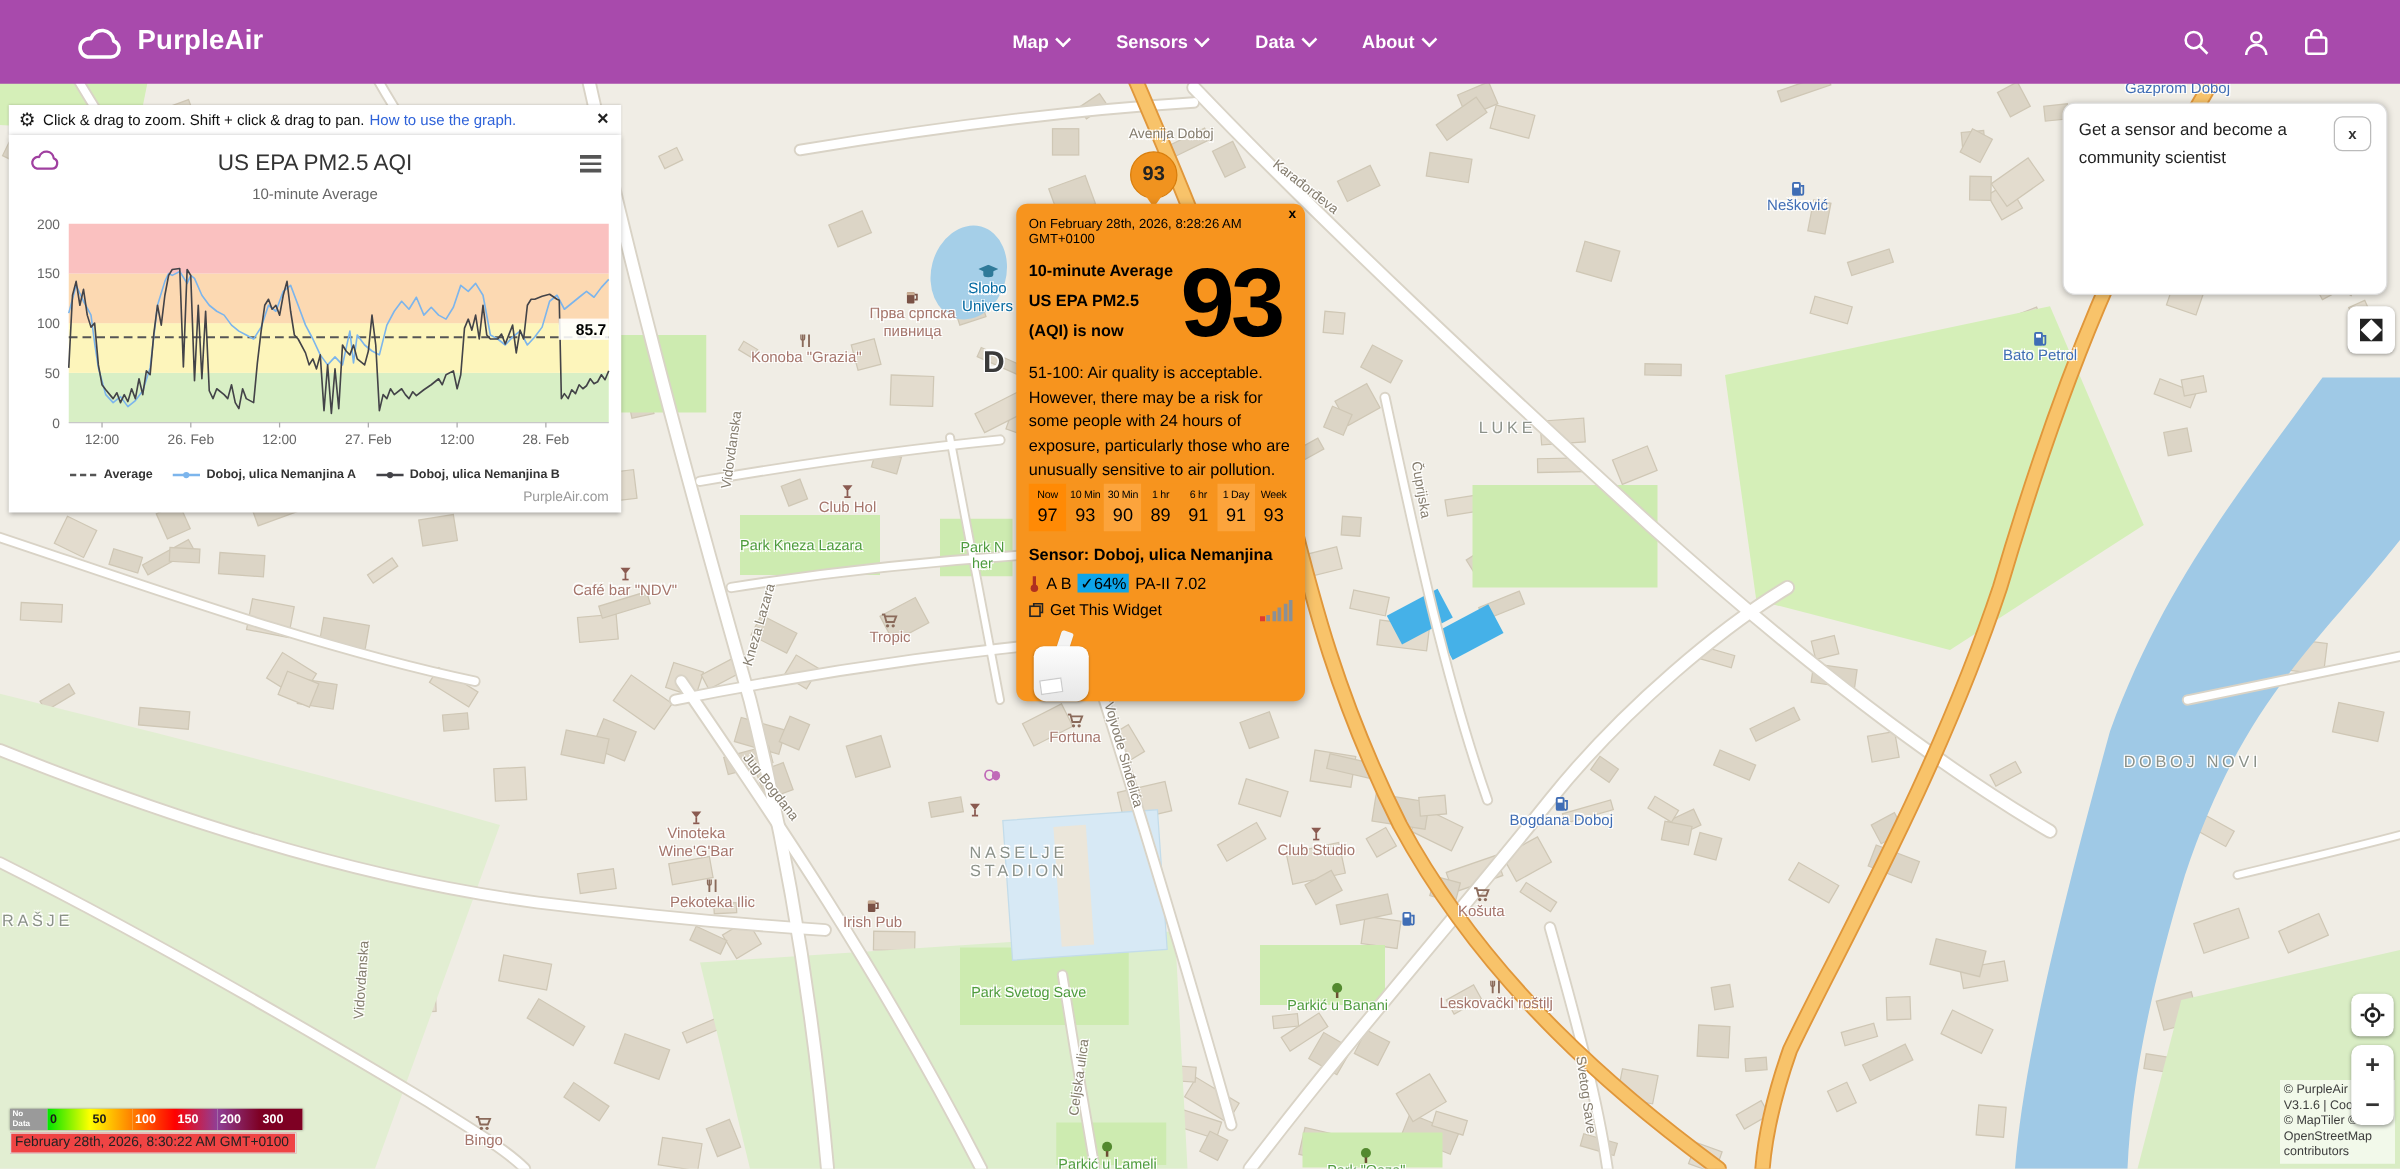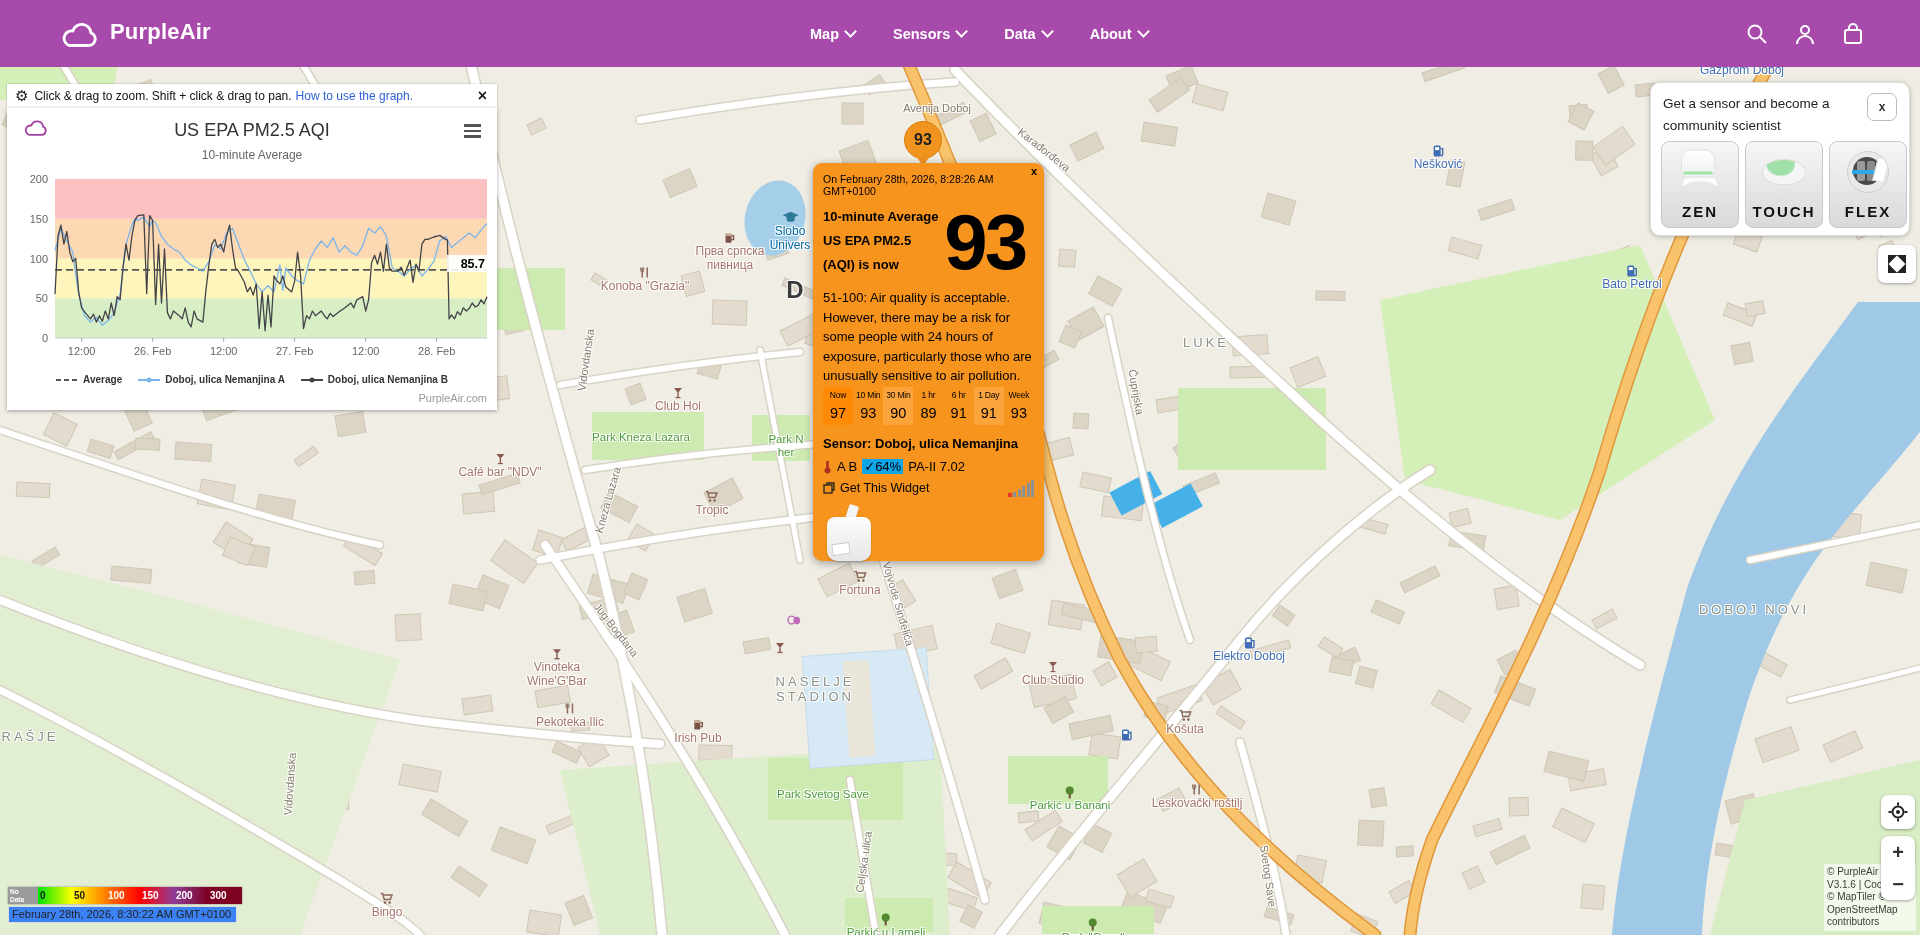--- a/index.html
+++ b/index.html
@@ -131,21 +131,21 @@
   
   #attrib{position:absolute;left:1824px;top:864px;width:86px;z-index:14;font-size:10px;line-height:1.25;
     color:#3c3c3c;background:rgba(255,255,255,.65);padding:2px 3px;}
 
   
   #scalewrap{position:absolute;left:8px;top:887px;z-index:15;}
   #scale-bar{display:flex;height:17px;box-shadow:0 0 2px rgba(0,0,0,.4);}
   #scale-bar .nodata{width:28px;background:#9a9a9a;color:#fff;font-size:6.5px;line-height:1.15;
     display:flex;flex-direction:column;justify-content:center;padding-left:2px;font-weight:bold;}
   #scale-bar .seg{width:32px;font-size:10px;font-weight:bold;display:flex;align-items:center;padding-left:2px;}
-  #stampbar{margin-top:1px;background:#3b82f6;border:1px solid #ddd;display:inline-block;
+  #stampbar{margin-top:1px;background:#ef4444;border:1px solid #ddd;display:inline-block;
     font-size:11px;color:#222;padding:1px 5px 2px 3px;}
 </style>
 </head>
 <body>
 
 <div id="stage">
 
   <svg id="map" width="1920" height="935">
       <g>
         <rect x="27" y="125" width="42" height="21" fill="#DCD5C6" stroke="#CFC7B5" stroke-width="1" transform="rotate(2 27 125)"></rect>
@@ -503,21 +503,21 @@
             <path d="M9,4 h2 v6 a1.3,1.3 0 0 1 -2.6,0" fill="none" stroke="#3F6DB5" stroke-width="1.4"></path>
           </svg></span>
         <div>Bato Petrol</div>
       </div>
       <div class="mlabel k-poiblue" style="left: 1249px; top: 650px;">
         <span class="micon"><svg width="13" height="13" viewBox="0 0 13 13">
             <rect x="2" y="1" width="7" height="11" rx="1.5" fill="#3F6DB5"></rect>
             <rect x="3.5" y="2.5" width="4" height="3" fill="#fff"></rect>
             <path d="M9,4 h2 v6 a1.3,1.3 0 0 1 -2.6,0" fill="none" stroke="#3F6DB5" stroke-width="1.4"></path>
           </svg></span>
-        <div>Elektro Doboj</div>
+        <div>Bogdana Doboj</div>
       </div>
       <div class="mlabel k-poiblue" style="left: 1126px; top: 735px;">
         <span class="micon"><svg width="13" height="13" viewBox="0 0 13 13">
             <rect x="2" y="1" width="7" height="11" rx="1.5" fill="#3F6DB5"></rect>
             <rect x="3.5" y="2.5" width="4" height="3" fill="#fff"></rect>
             <path d="M9,4 h2 v6 a1.3,1.3 0 0 1 -2.6,0" fill="none" stroke="#3F6DB5" stroke-width="1.4"></path>
           </svg></span>
       </div>
       <div class="mlabel k-district" style="left: 1206px; top: 343px;">
         <div>LUKE</div>
@@ -918,47 +918,20 @@
       </div>
     </div>
   </div>
 
   <div id="promo">
     <div class="txt">
       <div>Get a sensor and become a</div>
       <div>community scientist</div>
     </div>
     <div class="close">x</div>
-    <div class="cards">
-      <div class="pcard">
-        <div class="pshape">
-            <div class="zen-body"></div>
-            <div class="zen-skirt"></div>
-          </div>
-        <div class="pname">ZEN</div>
-      </div>
-      <div class="pcard">
-        <div class="pshape" style="top:30px">
-            <div class="touch-shape"></div>
-          </div>
-        <div class="pname">TOUCH</div>
-      </div>
-      <div class="pcard">
-        <div class="pshape" style="top:30px">
-          <div class="flex-shape">
-              <div class="inner"></div>
-              <div class="tube"></div>
-              <div class="tube2"></div>
-              <div class="blue"></div>
-              <div class="qr"></div>
-            </div>
-        </div>
-        <div class="pname">FLEX</div>
-      </div>
-    </div>
   </div>
 
   <div id="btn-full" class="ctrlbtn">
     <svg width="22" height="22" viewBox="0 0 22 22">
       <g stroke="#222" stroke-width="2" fill="#222">
         <polygon points="3,3 9,3 3,9"></polygon>
           <polygon points="19,3 19,9 13,3"></polygon>
         <polygon points="3,19 3,13 9,19"></polygon>
           <polygon points="19,19 13,19 19,13"></polygon>
       </g>

